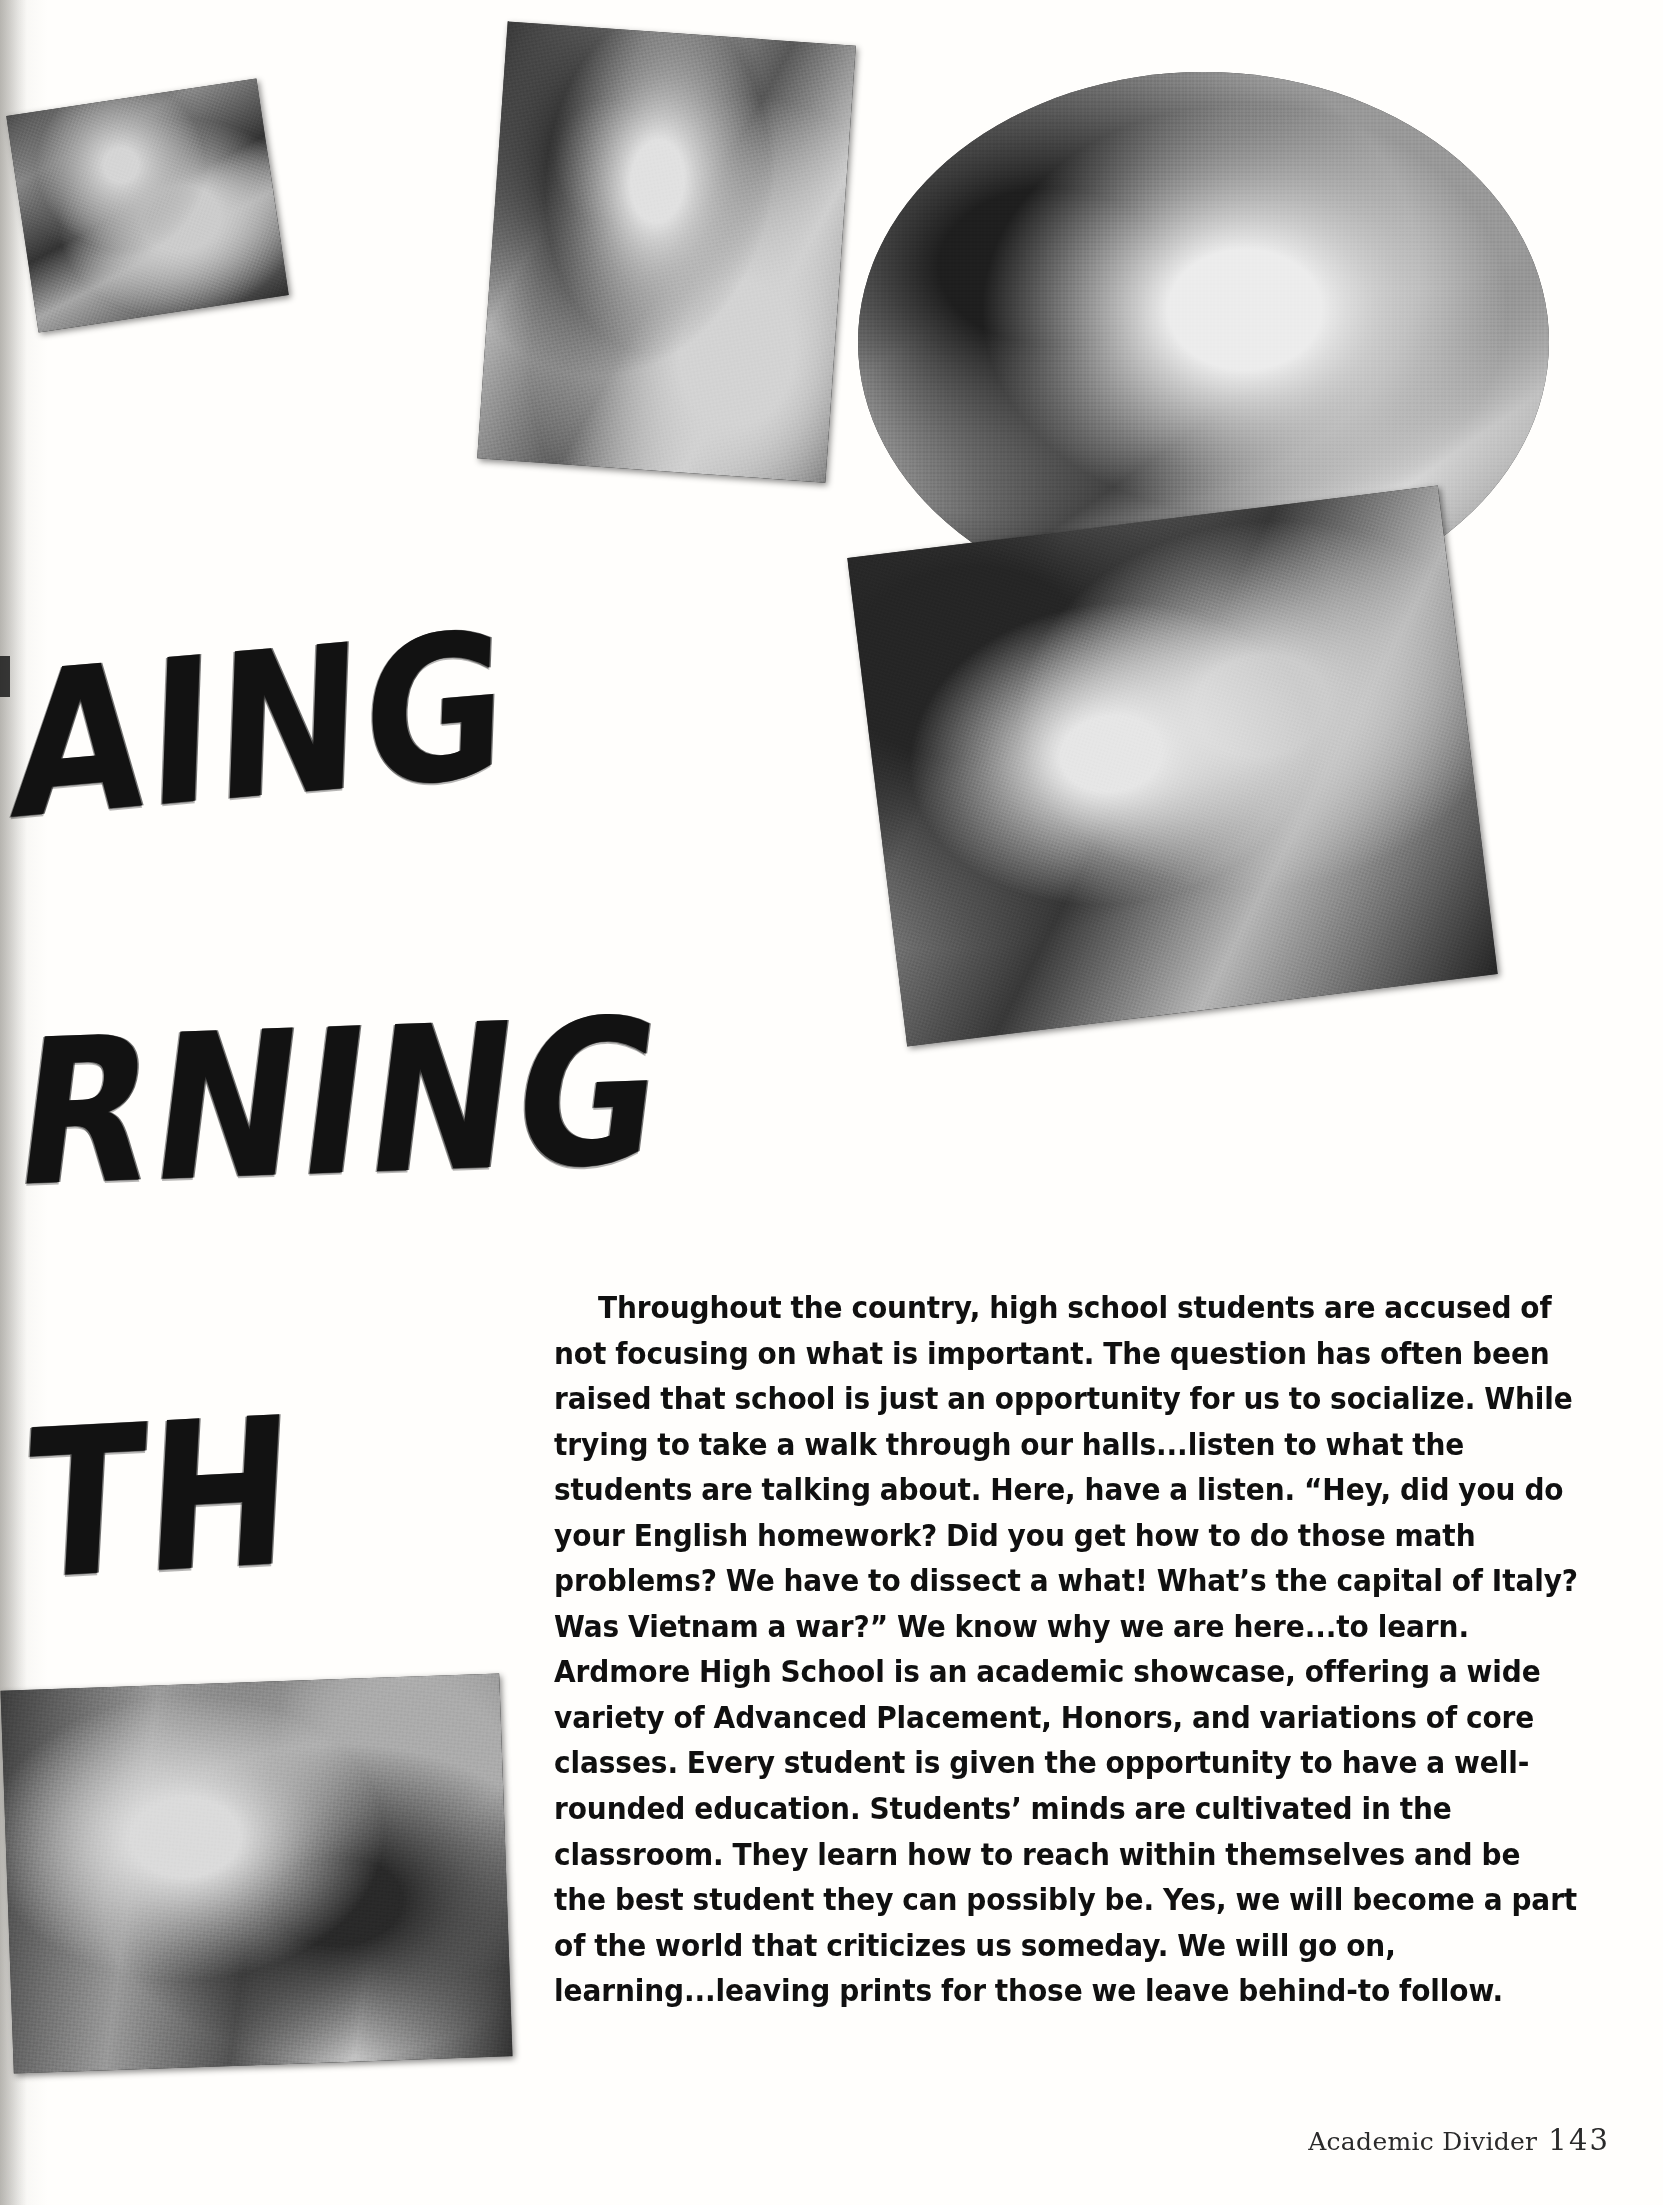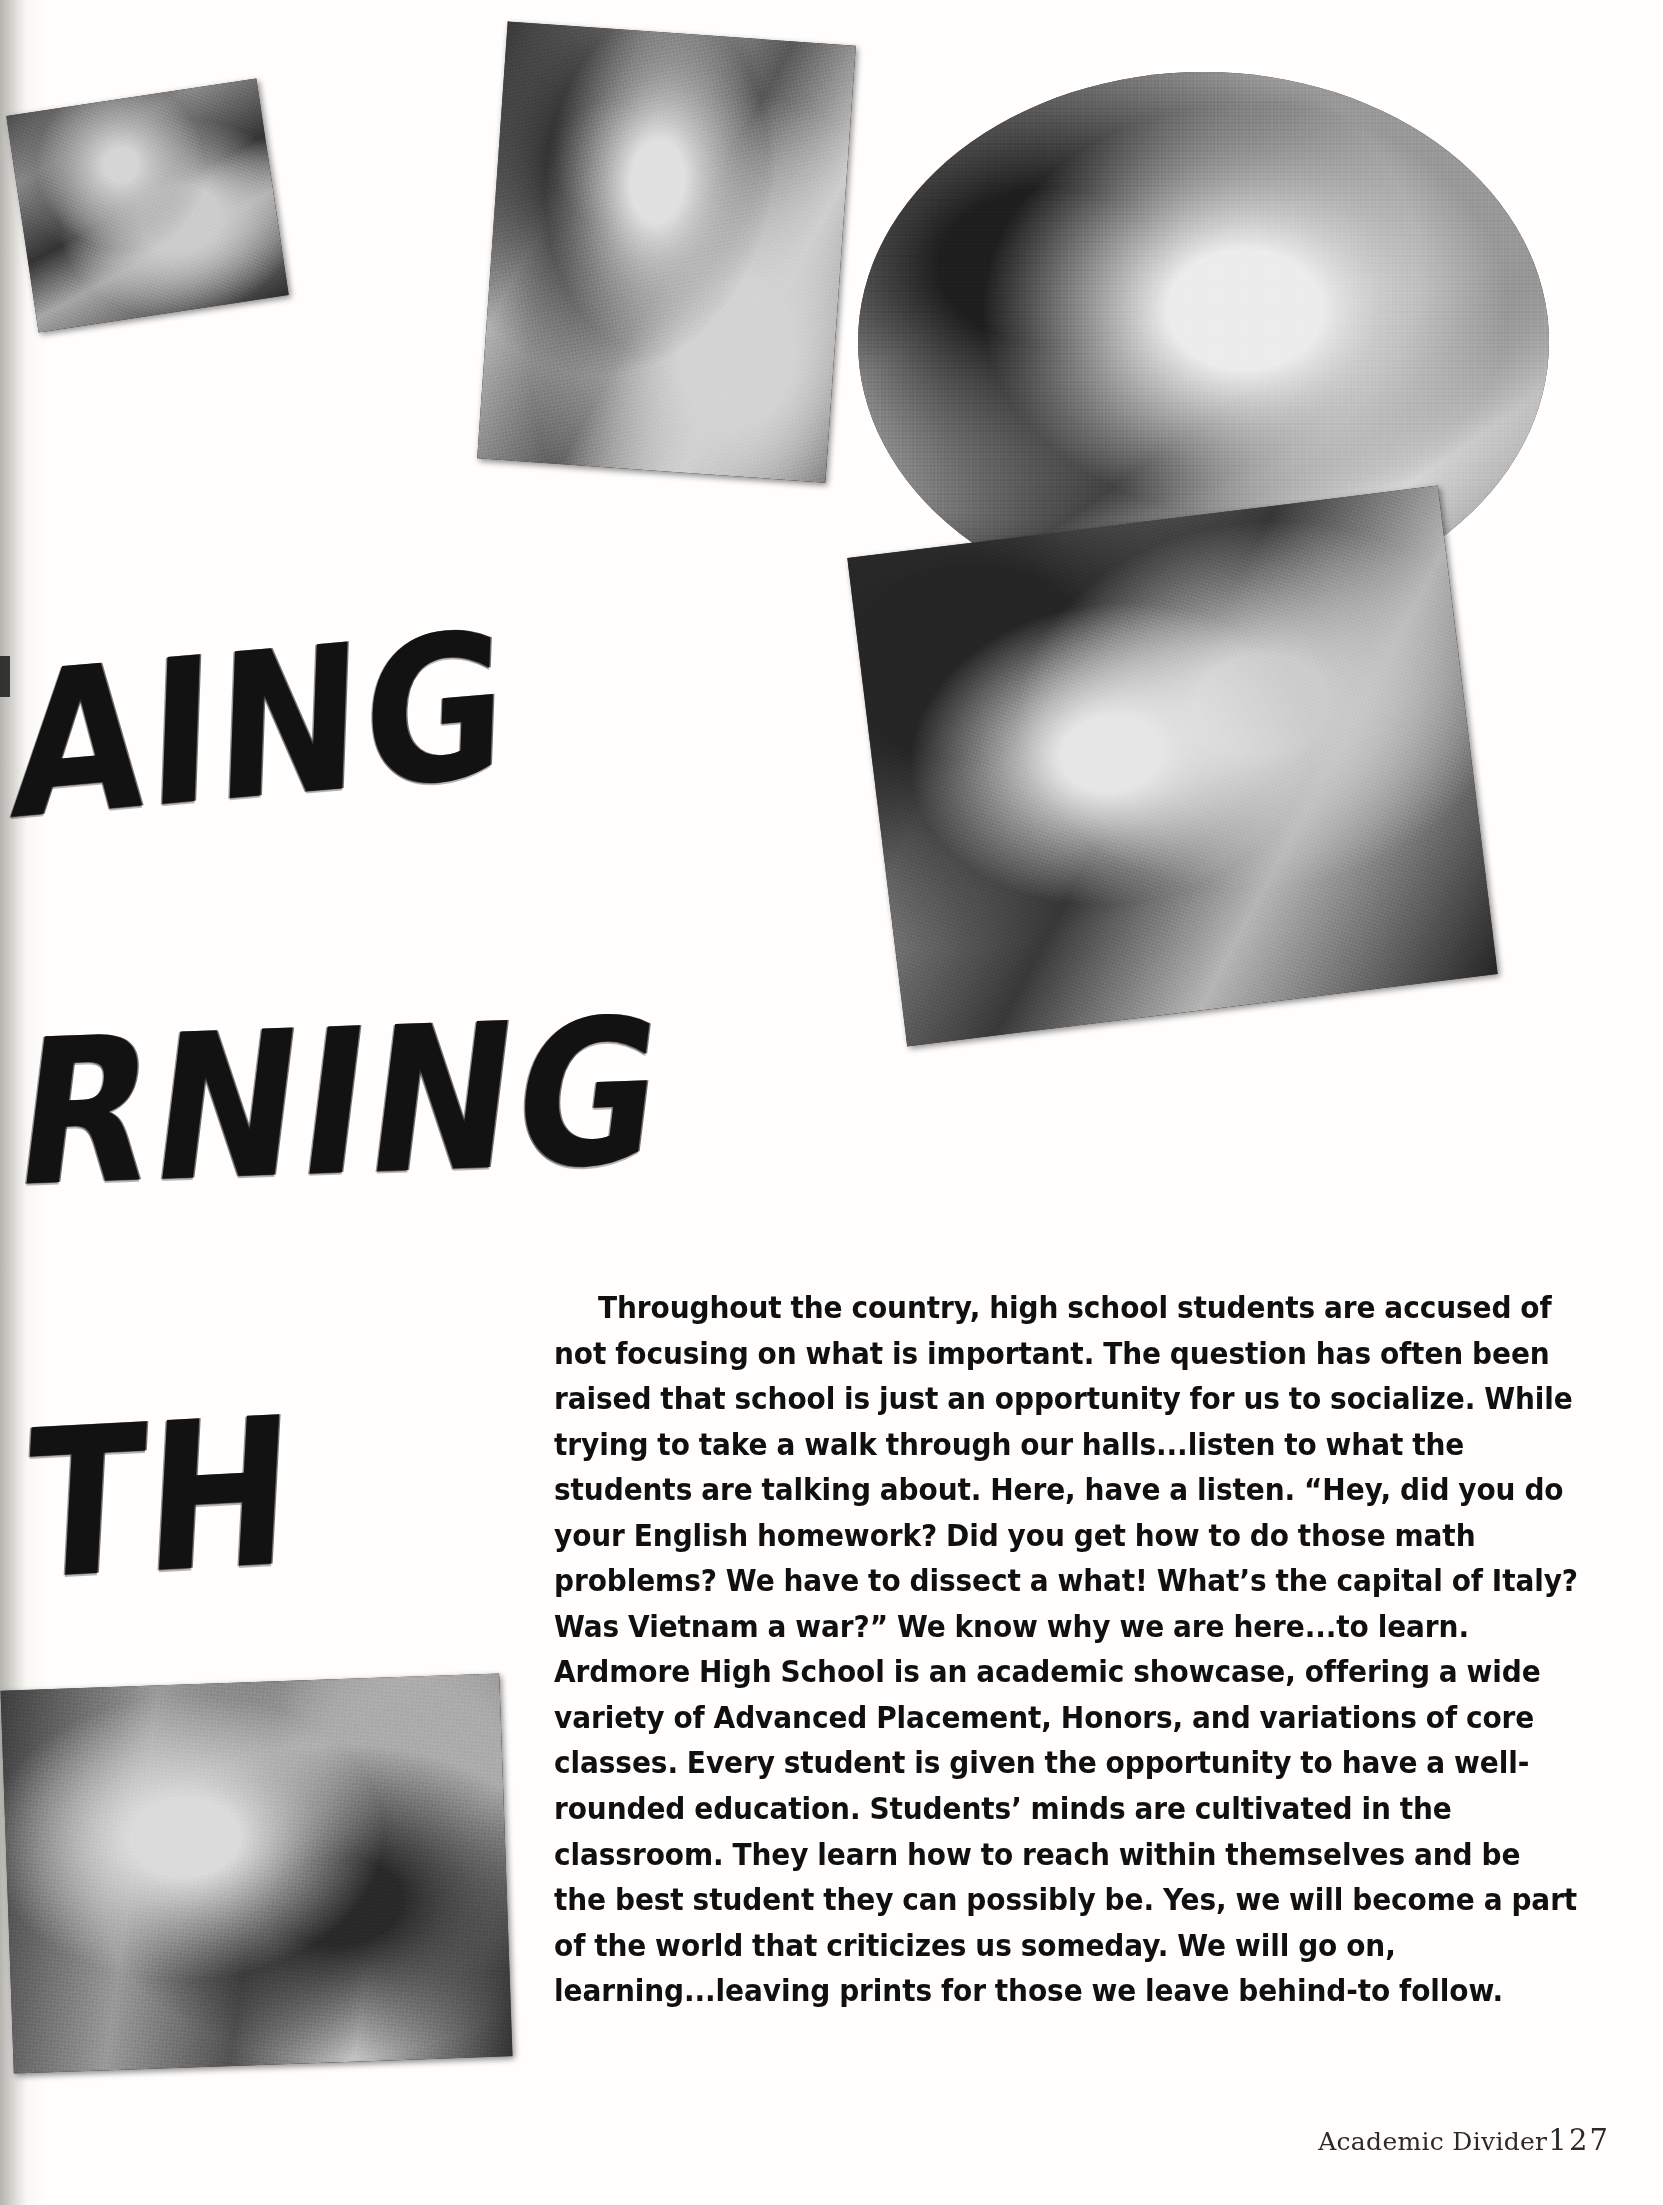--- a/index.html
+++ b/index.html
@@ -182,21 +182,21 @@
   #page-footer {
     position: absolute;
     right: 53px;
     bottom: 48px;
     font-family: "DejaVu Serif", serif;
     font-size: 25px;
     color: #2a2a2a;
     letter-spacing: 0.3px;
     display: flex;
     align-items: baseline;
-    gap: 1px;
+    gap: 11px;
   }
   #page-footer .num {
     font-size: 29px;
     letter-spacing: 2.1px;
   }
 </style>
 </head>
 <body>
 
 <div class="page">
@@ -230,17 +230,17 @@
   </div>
 
   <div class="brush-title" id="title-line-1">AING</div>
   <div class="brush-title" id="title-line-2">RNING</div>
   <div class="brush-title" id="title-line-3">TH</div>
 
   <div id="divider-body-text">Throughout the country, high school students are accused of not focusing on what is important. The question has often been raised that school is just an opportunity for us to socialize. While trying to take a walk through our halls...listen to what the students are talking about. Here, have a listen. “Hey, did you do your English homework? Did you get how to do those math problems? We have to dissect a what!  What’s the capital of Italy?  Was Vietnam a war?”  We know why we are here...to learn. Ardmore High School is an academic showcase, offering a wide variety of Advanced Placement, Honors, and variations of core classes. Every student is given the opportunity to have a well-rounded education. Students’ minds are cultivated in the classroom. They learn how to reach within themselves and be the best student they can possibly be. Yes, we will become a part of the world that criticizes us someday. We will go on, learning...leaving prints for those we leave behind-to follow.</div>
 
   <div id="page-footer">
     <span>Academic Divider</span>
-    <span class="num">127</span>
+    <span class="num">143</span>
   </div>
 
 </div>
 
 
 </body></html>

